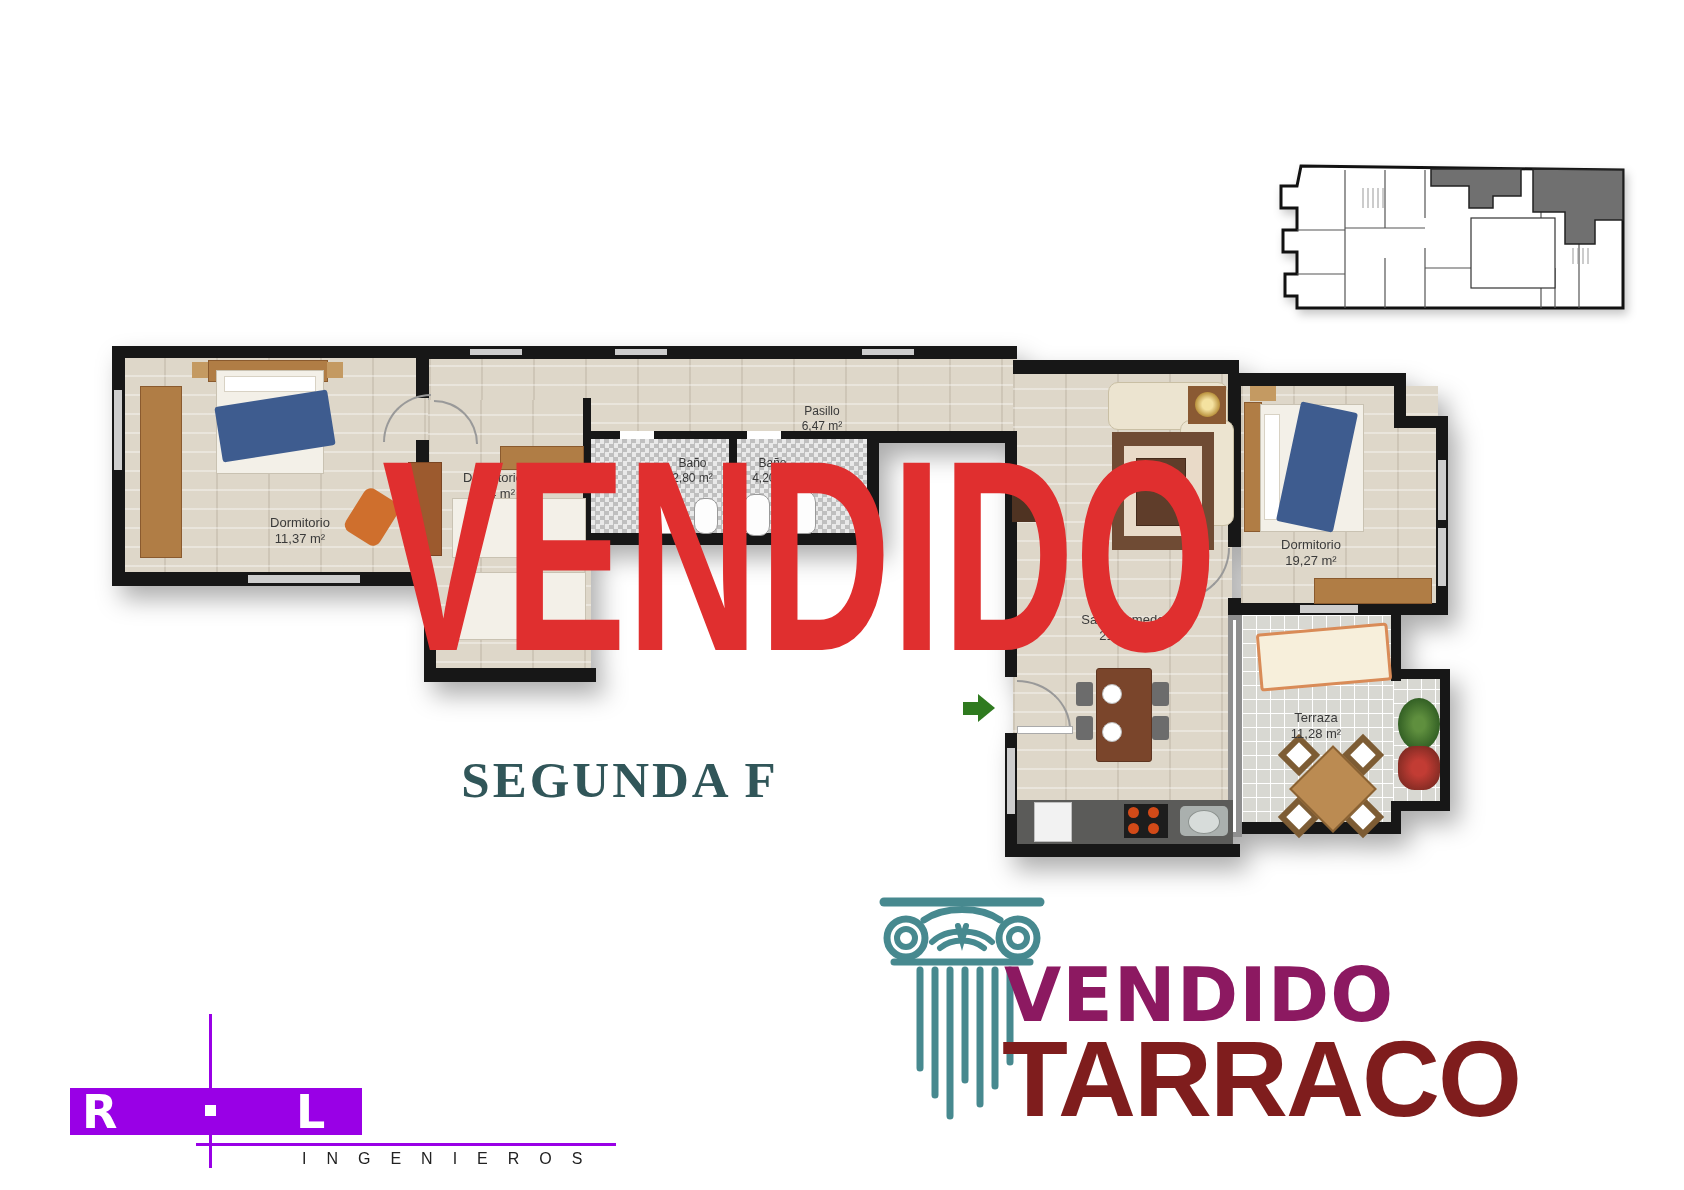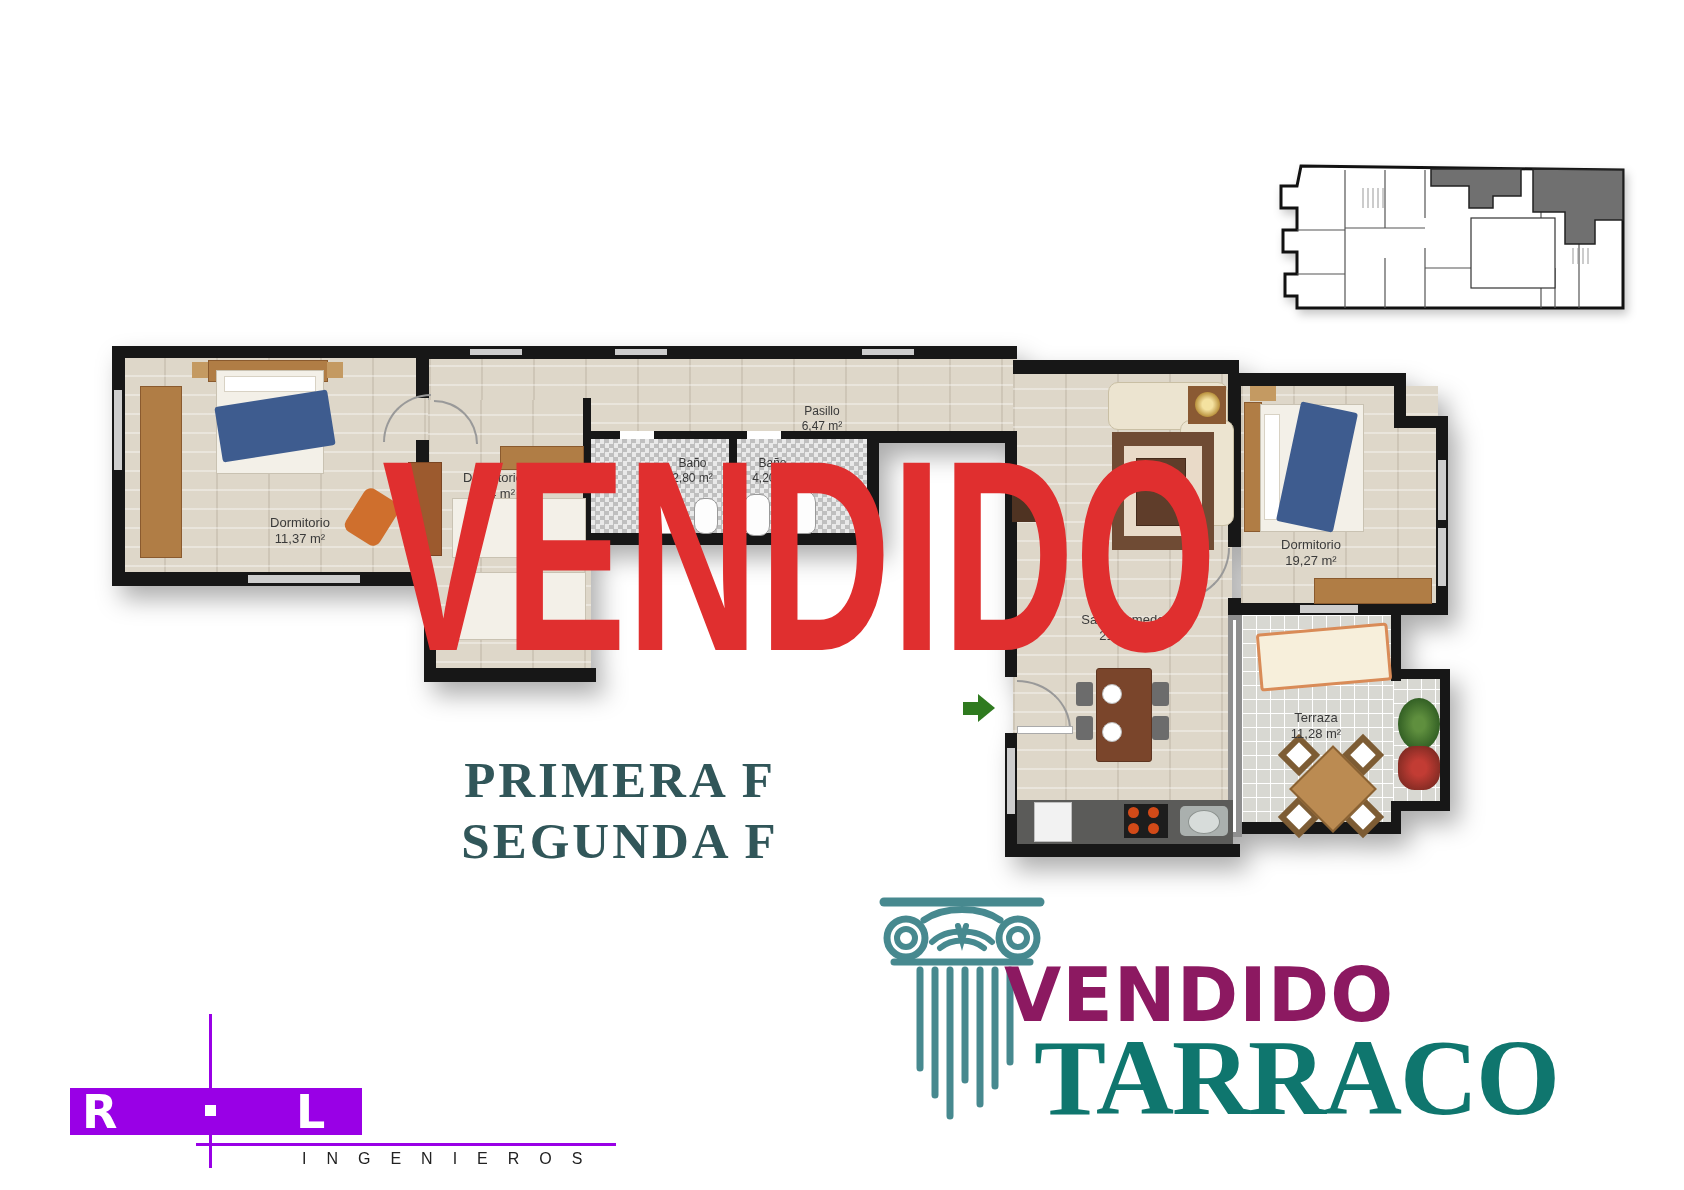--- a/index.html
+++ b/index.html
@@ -30,22 +30,22 @@
   
   #floorname{position:absolute;left:420px;top:750px;width:400px;text-align:center;
              font-family:"Liberation Serif",serif;font-weight:bold;font-size:51px;
              line-height:61px;letter-spacing:3px;color:#315659;}
   #firm .bar{position:absolute;background:#9900e6;}
   #firm .lt{position:absolute;color:#fff;font-family:"DejaVu Sans",sans-serif;
             font-weight:bold;font-size:46px;line-height:46px;}
   #firm .sub{position:absolute;color:#222;font-size:16px;letter-spacing:20px;white-space:nowrap;}
   #brand-word1{position:absolute;left:1004px;top:952px;font-family:"DejaVu Sans",sans-serif;
             font-weight:bold;font-size:74px;letter-spacing:1px;color:#8c1961;white-space:nowrap;}
-  #brand-word2{position:absolute;left:1002px;top:1016px;font-family:Liberation Serif, serif;
-            font-weight:bold;font-size:108px;letter-spacing:-2px;color:#0f766e;white-space:nowrap;margin-left:32px;}
+  #brand-word2{position:absolute;left:1002px;top:1016px;font-family:Liberation Sans, sans-serif;
+            font-weight:bold;font-size:108px;letter-spacing:-2px;color:#7f1d1d;white-space:nowrap;}
   #minimap{position:absolute;left:1235px;top:158px;filter:drop-shadow(3px 5px 5px rgba(0,0,0,.22));}
 </style>
 </head>
 <body>
 
 <svg id="minimap" width="400" height="165" viewBox="0 0 400 165">
   <path fill="#ffffff" stroke="#111" stroke-width="3" d="M66,8 L388,12 L388,150 L62,150 L62,138 L50,138 L50,116 L62,116 L62,94 L48,94 L48,72 L62,72 L62,50 L46,50 L46,28 L62,28 Z"></path>
   <g stroke="#555" stroke-width="1.2" fill="none">
     <path d="M110,12 V150 M150,12 V70 M150,100 V150 M190,12 V60 M190,90 V150 M306,54 V150 M344,62 V150
              M62,72 H110 M110,70 H150 M150,70 H190 M62,116 H110 M234,110 H320 M320,110 V150 M190,110 H234"></path>
@@ -226,21 +226,20 @@
     <span class="nm">Terraza</span>
     <span class="ar">11,28 m²</span>
   </div>
 </div>
 
 <svg style="position:absolute;left:378px;top:428px;" width="865" height="248" viewBox="0 0 865 248">
   <text x="4" y="222" font-family="Liberation Sans, sans-serif" font-weight="bold" font-size="272" fill="#e02f2f" textLength="835" lengthAdjust="spacingAndGlyphs">VENDIDO</text>
 </svg>
 
 <div id="floorname">
-  <div>PRIMERA F</div>
   <div>SEGUNDA F</div>
 </div>
 
 <div id="firm">
   <div class="bar" style="left:209px;top:1014px;width:3px;height:154px;"></div>
   <div class="bar" style="left:70px;top:1088px;width:292px;height:47px;"></div>
   <div class="lt" style="left:82px;top:1089px;">R</div>
   <div class="lt" style="left:296px;top:1089px;">L</div>
   <div style="position:absolute;left:205px;top:1105px;width:11px;height:11px;background:#fff;"></div>
   <div class="bar" style="left:196px;top:1143px;width:420px;height:3px;"></div>

